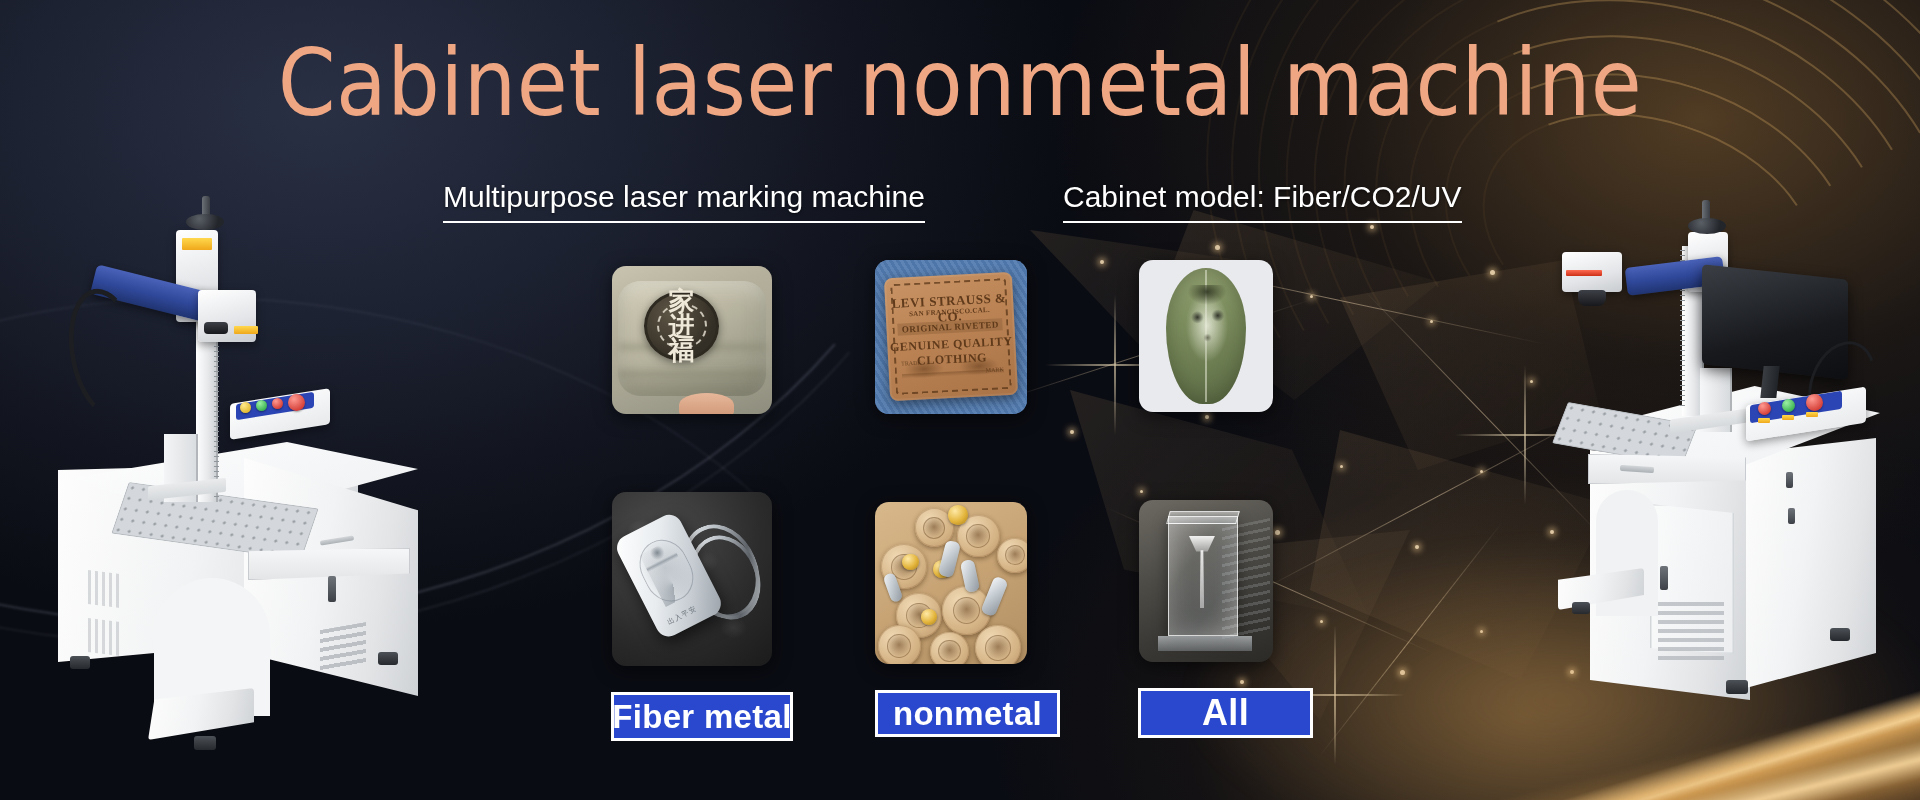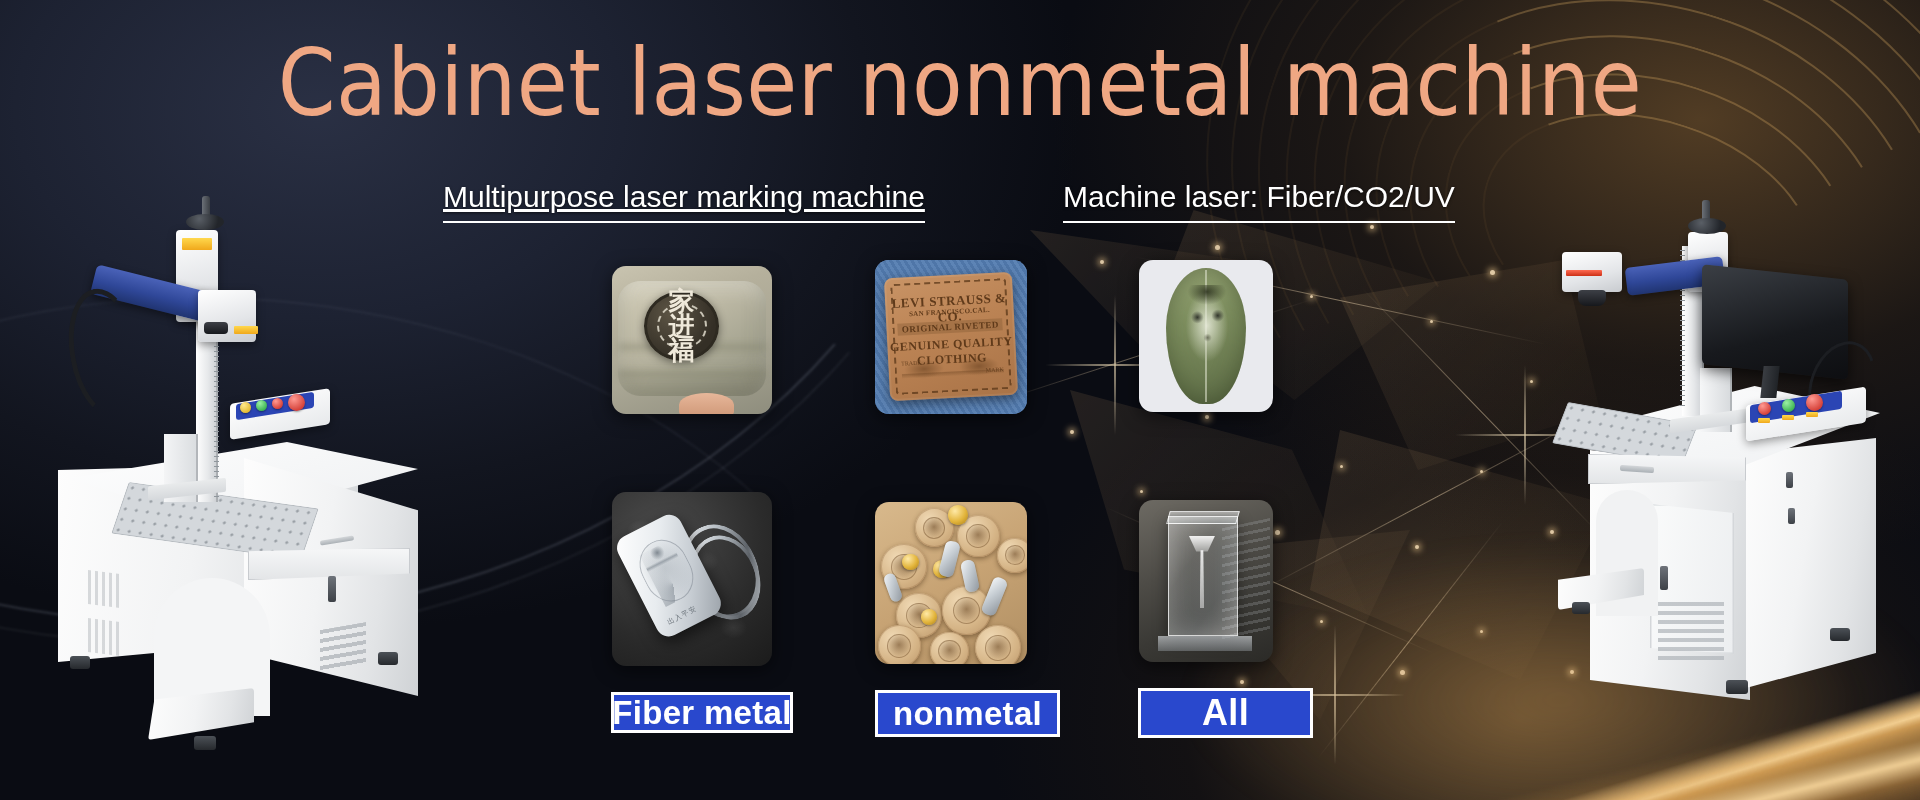--- a/index.html
+++ b/index.html
@@ -71,21 +71,21 @@
     color:#efa783; font-family:"DejaVu Sans Condensed","Liberation Sans", sans-serif;
     white-space:nowrap;
   }
 
   .subtitle {
     position:absolute; color:#fff; font-size:30px; font-weight:400;
     padding-bottom:7px; border-bottom:2.5px solid #ffffff; white-space:nowrap;
     font-family:"Liberation Sans", sans-serif;
     text-shadow:0 1px 3px rgba(0,0,0,.6);
   }
-  .subtitle-left  { left:443px; top:180px;text-decoration:underline; }
+  .subtitle-left  { left:443px; top:180px; }
   .subtitle-right { left:1063px; top:180px; }
 
   
   .grid { position:absolute; left:612px; top:266px; width:700px; height:420px; }
   .tile {
     position:absolute; border-radius:14px; overflow:hidden;
     box-shadow:0 4px 18px rgba(0,0,0,.55);
   }
   .tile-inner { position:absolute; inset:0; }
 
@@ -207,21 +207,21 @@
     clip-path:polygon(18% 0, 82% 0, 100% 100%, 0 100%); }
   .cube-base { position:absolute; left:14%; bottom:7%; width:70%; height:9%;
     background:linear-gradient(180deg, rgba(225,230,235,.6), rgba(160,168,175,.4)); }
 
   
   .badge {
     position:absolute; background:#2948cd; border:3px solid #ffffff; color:#ffffff;
     font-size:33px; font-weight:700; display:flex; align-items:center; justify-content:center;
     font-family:"Liberation Sans", sans-serif; white-space:nowrap; letter-spacing:.3px;
   }
-  .badge-1 { left:611px; top:692px; width:182px; height:41px; }
+  .badge-1 { left:611px; top:692px; width:182px; height:49px; }
   .badge-2 { left:875px; top:690px; width:185px; height:47px; }
   .badge-3 { left:1138px; top:688px; width:175px; height:50px; font-size:36px; }
 
   
   .machine { position:absolute; }
 
   .m-left  { left:48px;  top:190px; width:430px; height:600px; }
   .m-right { left:1530px; top:190px; width:392px; height:610px; }
 
   .cab { position:absolute; background:linear-gradient(100deg,#fdfdfd 0%,#f2f3f4 45%,#e2e4e6 75%,#cfd2d5 100%); }
@@ -331,21 +331,21 @@
 
     <div class="warm-glow"></div>
     <div class="gold-swoosh"></div>
     <div class="gold-swoosh2"></div>
     <div class="gold-swoosh3"></div>
   </div>
 
   <h1 class="title">Cabinet laser nonmetal machine</h1>
 
   <div class="subtitle subtitle-left">Multipurpose laser marking machine</div>
-  <div class="subtitle subtitle-right">Machine laser: Fiber/CO2/UV</div>
+  <div class="subtitle subtitle-right">Cabinet model: Fiber/CO2/UV</div>
 
   <div class="grid">
 
     <div class="tile" style="left:0px; top:0px; width:160px; height:148px;">
       <div class="tile-inner t-stone">
         <div class="stone-body"></div>
         <div class="stone-band" style="top:52%;"></div>
         <div class="stone-band" style="top:70%;"></div>
         <div class="seal">
           <div class="seal-glyph">家

